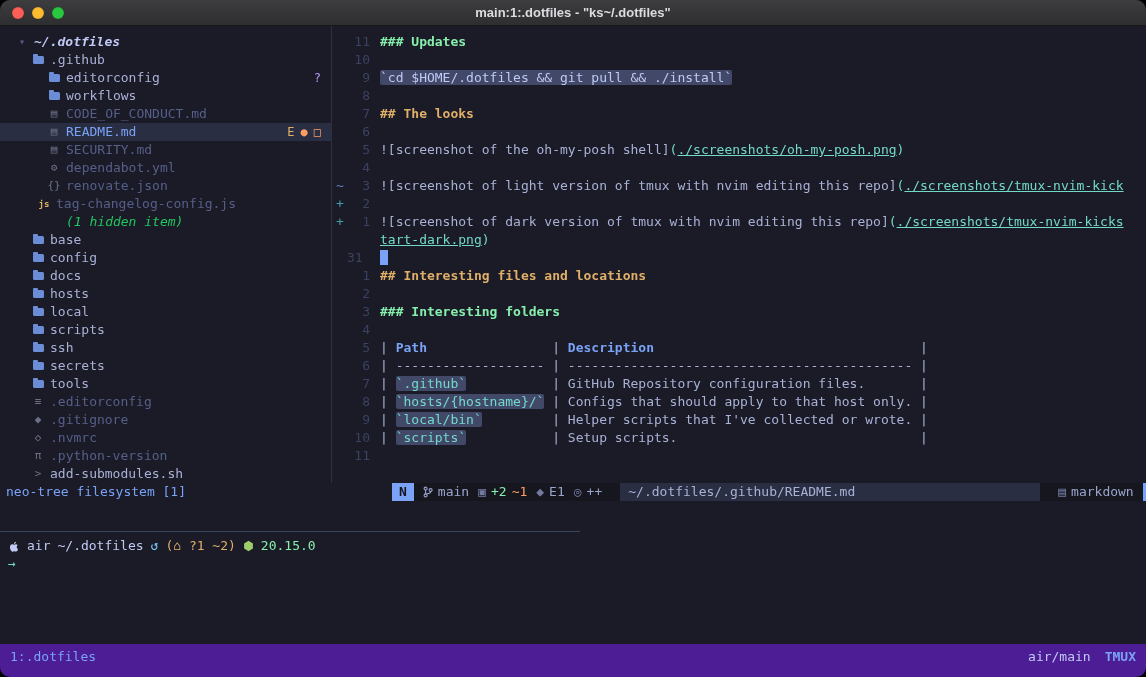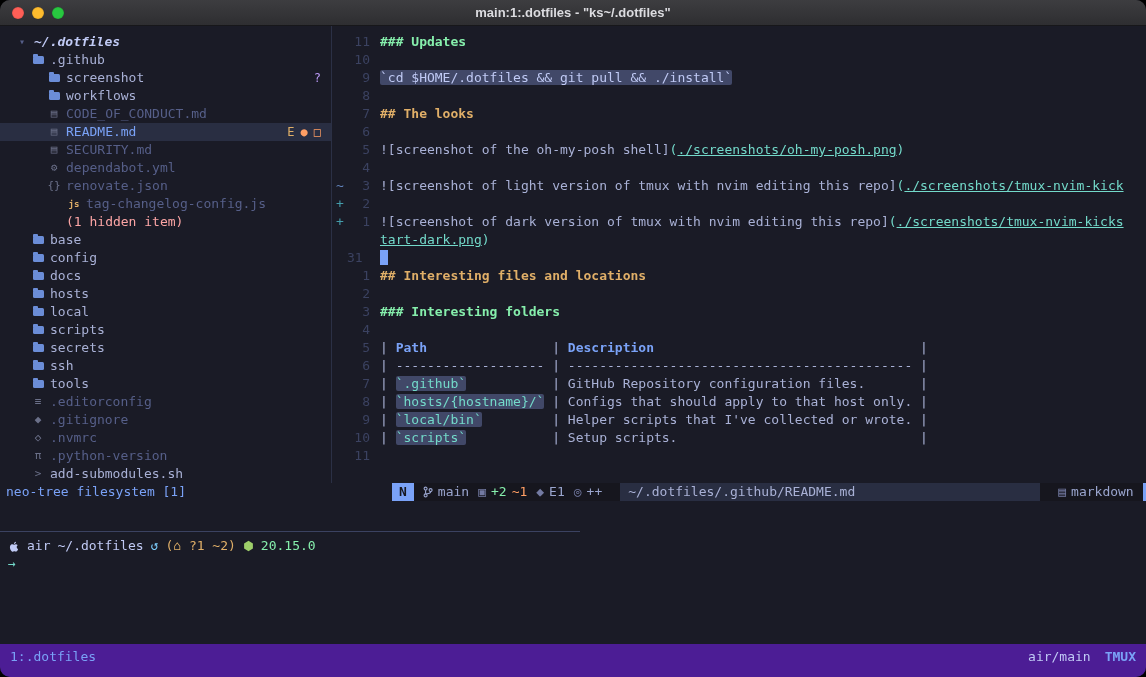--- a/index.html
+++ b/index.html
@@ -33,21 +33,21 @@
   .nt-row.selected { background:#292e42; }
   .nt-icon { width:16px; flex:none; display:flex; justify-content:center; align-items:center; font-size:11px; }
   .ic-chev{color:#565f89; font-size:10px;} .ic-gray{color:#6b7089;} .ic-yellow{color:#e0af68; font-size:9px; font-weight:bold;}
   .folder-shape { width:11px; height:8px; background:#7aa2f7; opacity:.85; border-radius:1.5px; position:relative; display:inline-block; }
   .folder-shape::before { content:""; position:absolute; top:-2px; left:0; width:5px; height:3px; background:#7aa2f7; border-radius:1px 1px 0 0; }
   .nt-label { margin-left:4px; white-space:pre; }
   .nt-root { color:#c0caf5; font-weight:bold; font-style:italic; }
   .nt-dir { color:#a9b1d6; }
   .nt-file { color:#a9b1d6; }
   .nt-dim { color:#565f89; }
-  .nt-hidden { color:#fca5a5; }
+  .nt-hidden { color:#22c55e; font-style:italic; }
   .nt-active { color:#7aa2f7; }
   .nt-badges { position:absolute; right:10px; top:0; height:18px; display:flex; gap:6px; align-items:center; font-size:12px; }
 
   .vsep { position:absolute; left:331px; top:0; width:1px; height:457px; background:#2b3045; }
 
   
   .editor { position:absolute; left:332px; top:7px; right:0; overflow:hidden; }
   .ed-row { height:18px; display:flex; white-space:pre; }
   .ed-sign { flex:none; width:14px; padding-left:4px; }
   .ed-num { flex:none; width:24px; text-align:right; color:#3b4261; }
@@ -103,21 +103,21 @@
           <div class="nt-row" style="padding-left: 30px;">
             <span class="nt-icon">
               <span class="folder-shape"></span>
             </span>
             <span class="nt-label nt-dir">.github</span>
           </div>
           <div class="nt-row" style="padding-left: 46px;">
             <span class="nt-icon">
               <span class="folder-shape"></span>
             </span>
-            <span class="nt-label nt-dir">screenshot</span>
+            <span class="nt-label nt-dir">editorconfig</span>
             <span class="nt-badges">
               <span class="c-magenta">?</span>
             </span>
           </div>
           <div class="nt-row" style="padding-left: 46px;">
             <span class="nt-icon">
               <span class="folder-shape"></span>
             </span>
             <span class="nt-label nt-dir">workflows</span>
           </div>
@@ -139,21 +139,21 @@
             <span class="nt-label nt-dim">SECURITY.md</span>
           </div>
           <div class="nt-row" style="padding-left: 46px;">
             <span class="nt-icon ic-gray">⚙</span>
             <span class="nt-label nt-dim">dependabot.yml</span>
           </div>
           <div class="nt-row" style="padding-left: 46px;">
             <span class="nt-icon ic-gray">{}</span>
             <span class="nt-label nt-dim">renovate.json</span>
           </div>
-          <div class="nt-row" style="padding-left: 66px;">
+          <div class="nt-row" style="padding-left: 36px;">
             <span class="nt-icon ic-yellow">js</span>
             <span class="nt-label nt-dim">tag-changelog-config.js</span>
           </div>
           <div class="nt-row" style="padding-left: 46px;">
             <span class="nt-icon"></span>
             <span class="nt-label nt-hidden">(1 hidden item)</span>
           </div>
           <div class="nt-row" style="padding-left: 30px;">
             <span class="nt-icon">
               <span class="folder-shape"></span>
@@ -187,27 +187,27 @@
           <div class="nt-row" style="padding-left: 30px;">
             <span class="nt-icon">
               <span class="folder-shape"></span>
             </span>
             <span class="nt-label nt-dir">scripts</span>
           </div>
           <div class="nt-row" style="padding-left: 30px;">
             <span class="nt-icon">
               <span class="folder-shape"></span>
             </span>
+            <span class="nt-label nt-dir">ssh</span>
+          </div>
+          <div class="nt-row" style="padding-left: 30px;">
+            <span class="nt-icon">
+              <span class="folder-shape"></span>
+            </span>
             <span class="nt-label nt-dir">secrets</span>
-          </div>
-          <div class="nt-row" style="padding-left: 30px;">
-            <span class="nt-icon">
-              <span class="folder-shape"></span>
-            </span>
-            <span class="nt-label nt-dir">ssh</span>
           </div>
           <div class="nt-row" style="padding-left: 30px;">
             <span class="nt-icon">
               <span class="folder-shape"></span>
             </span>
             <span class="nt-label nt-dir">tools</span>
           </div>
           <div class="nt-row" style="padding-left: 30px;">
             <span class="nt-icon ic-gray">≡</span>
             <span class="nt-label nt-dim">.editorconfig</span>

